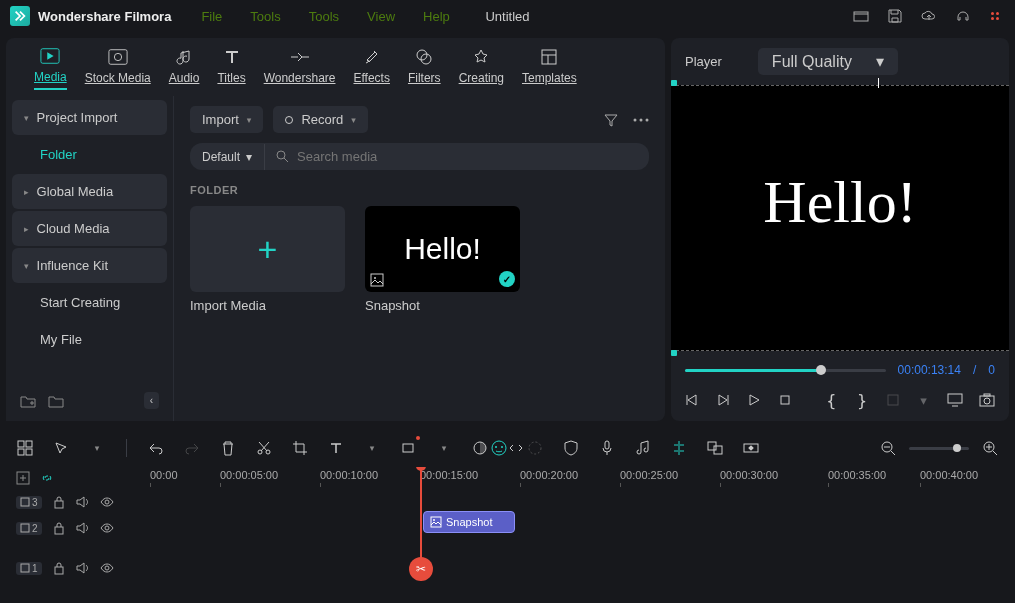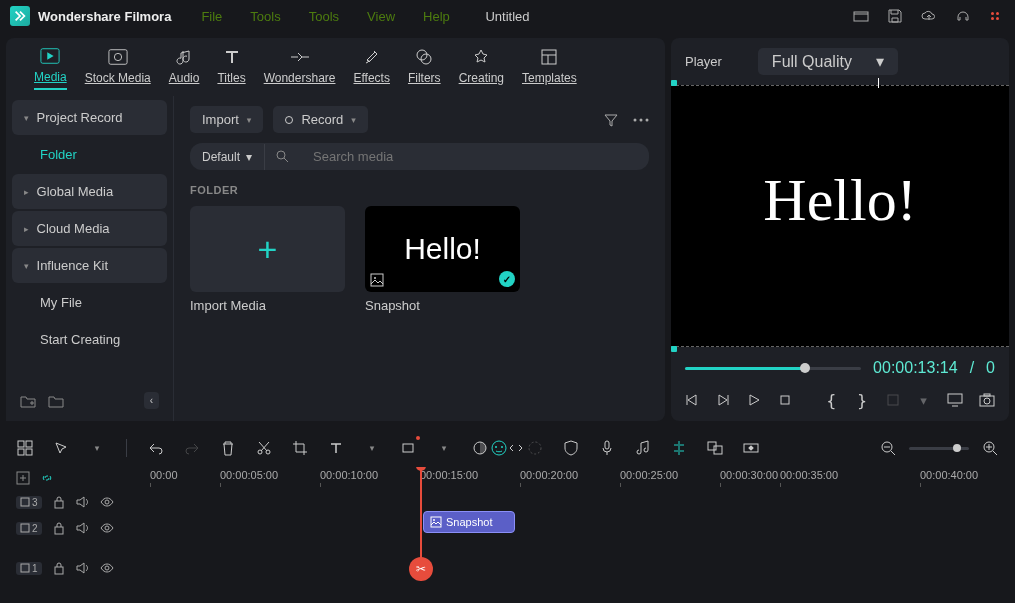--- a/index.html
+++ b/index.html
@@ -37,21 +37,21 @@
 
 .content { flex: 1; padding: 10px 16px; display: flex; flex-direction: column; }
 .content-top { display: flex; gap: 10px; align-items: center; margin-bottom: 10px; }
 .dropdown { background: #2a2d35; border-radius: 5px; padding: 6px 12px; display: flex; align-items: center; gap: 8px; cursor: pointer; font-size: 13px; }
 .dropdown .caret { font-size: 9px; color: #888; }
 .record-btn .dot { width: 8px; height: 8px; border: 1.5px solid #ccc; border-radius: 50%; }
 .content-top-right { margin-left: auto; display: flex; gap: 14px; align-items: center; color: #aaa; }
 
 .search-row { display: flex; align-items: center; background: #2a2d35; border-radius: 12px; padding: 0; margin-bottom: 14px; }
 .search-row .def { padding: 6px 12px; border-right: 1px solid #3a3d45; cursor: pointer; display: flex; align-items: center; gap: 6px; font-size: 12px; }
-.search-row .search-wrap { flex: 1; display: flex; align-items: flex-start; padding: 6px 10px; gap: 24px; }
+.search-row .search-wrap { flex: 1; display: flex; align-items: flex-start; padding: 6px 10px; gap: 8px; }
 .search-row input { background: transparent; border: none; color: #ccc; outline: none; flex: 1; font-size: 13px; }
 
 .folder-label { font-size: 11px; color: #888; font-weight: 600; margin-bottom: 10px; letter-spacing: 0.5px; }
 .media-grid { display: flex; gap: 20px; }
 .media-tile { width: 155px; }
 .media-thumb { width: 155px; height: 86px; background: #2a2d35; border-radius: 6px; display: flex; align-items: center; justify-content: center; position: relative; margin-bottom: 6px; }
 .media-thumb.black { background: #000; color: #fff; font-size: 30px; font-family: "Times New Roman", serif; }
 .media-thumb .plus { font-size: 34px; color: #22d3c5; font-weight: 300; }
 .media-thumb .corner-icon { position: absolute; bottom: 5px; left: 5px; color: #ccc; }
 .media-thumb .corner-check { position: absolute; bottom: 5px; right: 5px; width: 16px; height: 16px; background: #22d3c5; border-radius: 50%; display: flex; align-items: center; justify-content: center; color: #000; font-size: 10px; font-weight: bold; }
@@ -63,21 +63,21 @@
 .preview { flex: 1; background: #000; margin: 0 0 0 0; position: relative; border-top: 1px dashed #666; border-bottom: 1px dashed #666; }
 .preview-marker { position: absolute; top: -6px; left: 0; width: 6px; height: 6px; background: #22d3c5; border-radius: 1px; }
 .preview-marker.bottom { top: auto; bottom: -6px; }
 .preview-cursor { position: absolute; top: -8px; right: 130px; width: 1px; height: 10px; background: #fff; }
 .preview-text { position: absolute; top: 50%; left: 50%; transform: translate(-50%, -72%); color: #fff; font-family: "Times New Roman", serif; font-size: 60px; }
 
 .player-progress { padding: 12px 14px 8px; display: flex; align-items: center; gap: 12px; }
 .progress-bar { flex: 1; height: 3px; background: #3a3d45; border-radius: 2px; position: relative; }
 .progress-fill { position: absolute; left: 0; top: 0; height: 100%; background: #22d3c5; border-radius: 2px; }
 .progress-thumb { position: absolute; top: 50%; transform: translate(-50%, -50%); width: 10px; height: 10px; background: #ccc; border-radius: 50%; }
-.time-display { font-size: 16px; color: #5eead4; white-space: nowrap; }
+.time-display { font-size: 12px; color: #3b82f6; white-space: nowrap; }
 
 .player-controls { display: flex; align-items: center; gap: 16px; padding: 6px 14px 12px; color: #ccc; }
 .player-controls span { cursor: pointer; width: 18px; height: 18px; display: flex; align-items: center; justify-content: center; }
 .player-controls .brace { font-family: monospace; font-size: 16px; }
 .player-controls .spacer { flex: 1; }
 
 .timeline { height: 170px; background: #17181c; padding: 8px 10px 0; }
 .tl-toolbar { display: flex; align-items: center; gap: 18px; padding: 4px 6px 10px; color: #ccc; position: relative; }
 .tl-toolbar span { cursor: pointer; width: 18px; height: 18px; display: flex; align-items: center; justify-content: center; }
 .tl-toolbar .sep { width: 1px; height: 18px; background: #3a3d45; margin: 0 2px; }
@@ -237,42 +237,42 @@
             </svg>
           </div>
         <span class="tab-label">Templates</span>
       </div>
     </div>
 
     <div class="panel-body">
       <div class="sidebar">
         <div class="sidebar-item">
             <span class="chevron">▾</span>
-            <span>Project Record</span>
+            <span>Project Import</span>
           </div>
         <div class="sidebar-item active">
             <span>Folder</span>
           </div>
         <div class="sidebar-item">
             <span class="chevron">▸</span>
             <span>Global Media</span>
           </div>
         <div class="sidebar-item">
             <span class="chevron">▸</span>
             <span>Cloud Media</span>
           </div>
         <div class="sidebar-item">
             <span class="chevron">▾</span>
             <span>Influence Kit</span>
           </div>
         <div class="sidebar-item sub">
+            <span>Start Creating</span>
+          </div>
+        <div class="sidebar-item sub">
             <span>My File</span>
-          </div>
-        <div class="sidebar-item sub">
-            <span>Start Creating</span>
           </div>
         <div class="sidebar-footer">
           <span>
               <svg width="16" height="14" viewBox="0 0 16 14">
                 <path d="M1 3h5l1 2h8v8H1z M12 7v4M10 9h4" stroke="#888" fill="none"></path>
               </svg>
             </span>
           <span>
               <svg width="16" height="14" viewBox="0 0 16 14">
                 <path d="M1 3h5l1 2h8v8H1z" stroke="#888" fill="none"></path>
@@ -659,21 +659,21 @@
 
     <div class="tl-right">
       <div class="ruler">
         <span class="ruler-tick" style="left:10px">00:00</span>
         <span class="ruler-tick" style="left:80px">00:00:05:00</span>
         <span class="ruler-tick" style="left:180px">00:00:10:00</span>
         <span class="ruler-tick" style="left:280px">00:00:15:00</span>
         <span class="ruler-tick" style="left:380px">00:00:20:00</span>
         <span class="ruler-tick" style="left:480px">00:00:25:00</span>
         <span class="ruler-tick" style="left:580px">00:00:30:00</span>
-        <span class="ruler-tick" style="left:640px">00:00:35:00</span>
+        <span class="ruler-tick" style="left:688px">00:00:35:00</span>
         <span class="ruler-tick" style="left:780px">00:00:40:00</span>
       </div>
       <div class="clip">
         <span>
             <svg width="12" height="12" viewBox="0 0 12 12">
               <rect x="1" y="1" width="10" height="10" stroke="#fff" fill="none"></rect>
               <circle cx="4" cy="4" r="1" fill="#fff"></circle>
               <path d="M1 9l3-3 2 2 2-2 3 3" stroke="#fff" fill="none"></path>
             </svg>
           </span>

